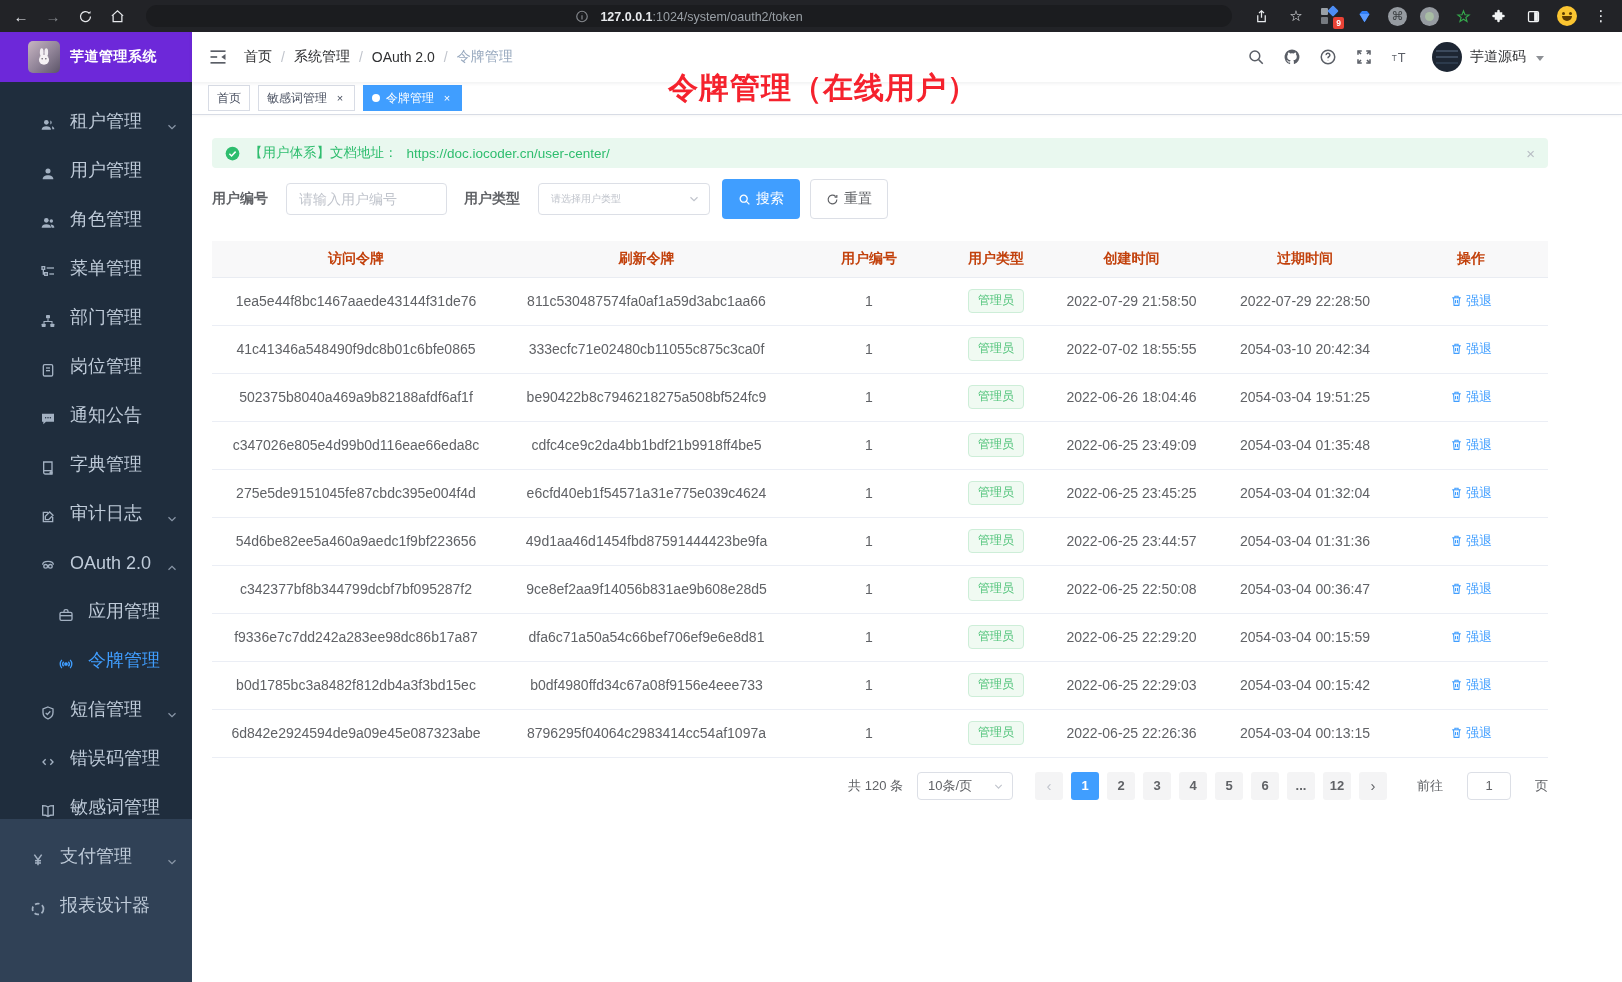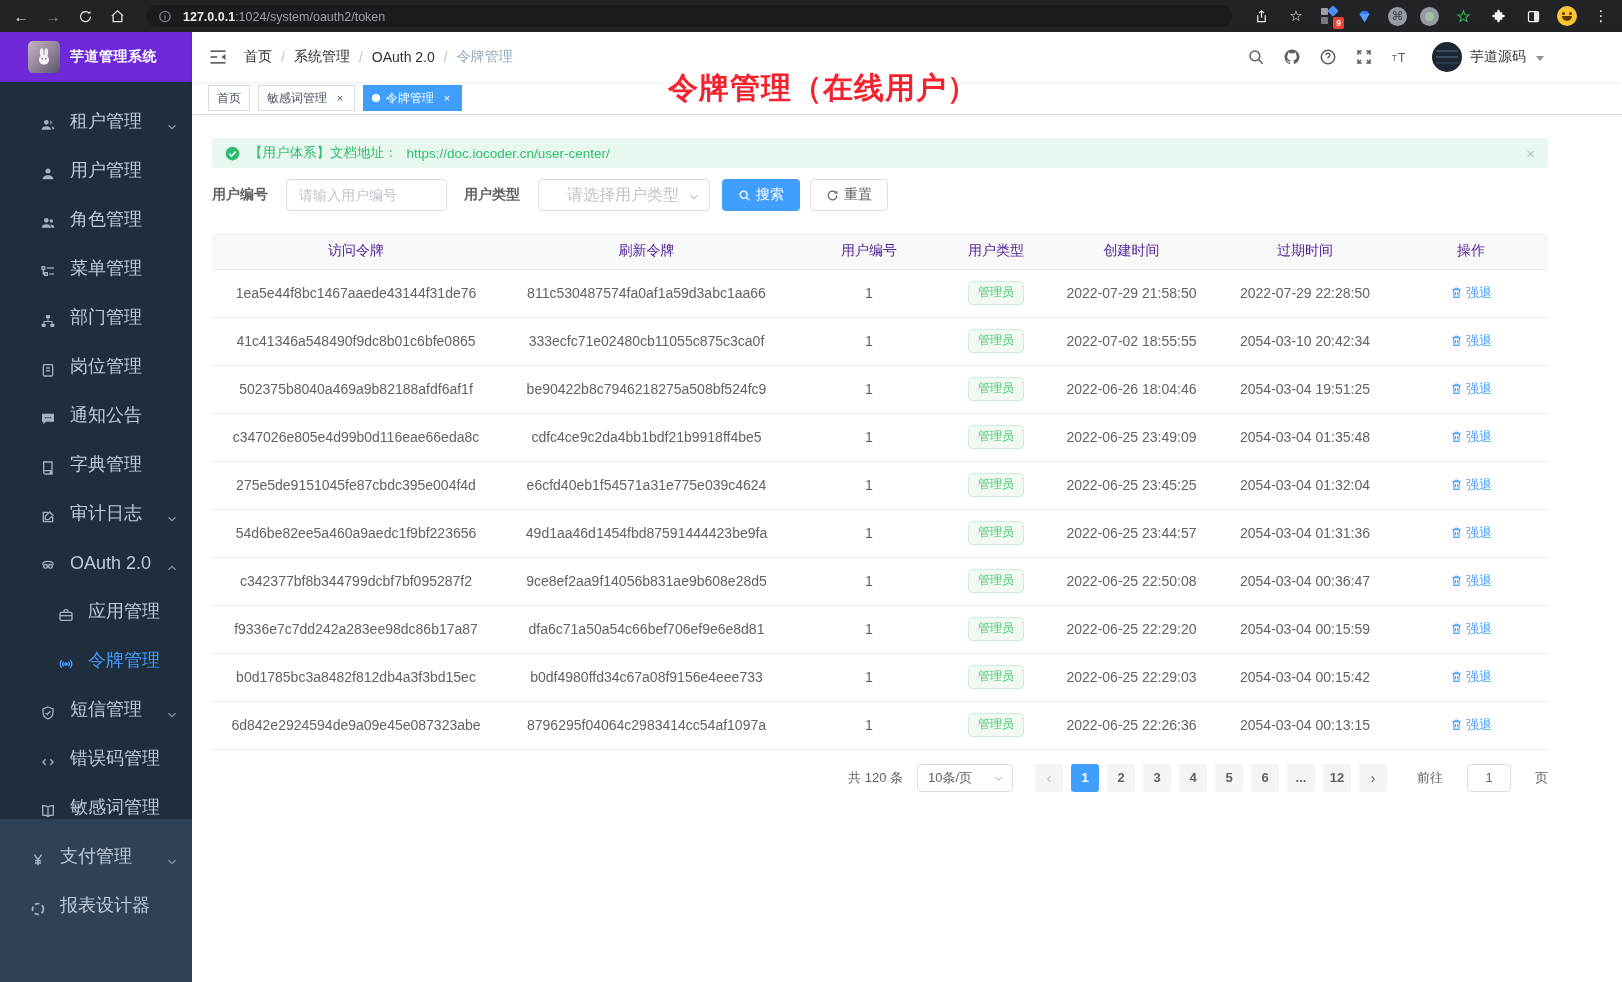--- a/index.html
+++ b/index.html
@@ -3,21 +3,21 @@
 <meta charset="utf-8">
 <style>
   * { box-sizing: border-box; margin: 0; padding: 0; }
   html,body { width:1622px; height:982px; overflow:hidden; font-family:"Liberation Sans","DejaVu Sans",sans-serif; background:#fff; }
 
   
   .browser-bar { height:32px; background:#222327; display:flex; align-items:center; padding:0 10px; gap:10px; }
   .b-ico { width:22px; height:22px; display:flex; align-items:center; justify-content:center; color:#e8eaed; font-size:15px; flex:0 0 auto; }
   .b-ico.dim { color:#84878c; }
   .b-ico svg { width:15px; height:15px; }
-  .url-pill { flex:1; height:22px; background:#1b1c1f; border-radius:12px; display:flex; align-items:center; padding:0 12px; gap:11px; margin:0 8px; min-width:0; }
+  .url-pill { flex:1; height:22px; background:#1b1c1f; border-radius:12px; display:flex; align-items:center; padding:0 12px; gap:11px; margin:0 8px; min-width:0;justify-content:center; }
   .url-pill .host { color:#e8eaed; font-size:12.5px; font-weight:700; }
   .url-pill .rest { color:#9aa0a6; font-size:12.5px; }
   .b-right { display:flex; align-items:center; gap:13px; }
   .ext-wrap { position:relative; width:20px; height:20px; }
   .ext-sq1,.ext-sq2 { position:absolute; width:7px; height:7px; background:#9aa0a6; border-radius:1px; }
   .ext-sq1{ left:1px; top:2px; } .ext-sq2{ left:1px; top:11px; opacity:.7;}
   .ext-dia { position:absolute; left:9px; top:1px; width:8px; height:8px; background:#4d8df5; transform:rotate(45deg); border-radius:1px; }
   .ext-badge { position:absolute; right:-4px; bottom:-3px; background:#e94235; color:#fff; font-size:8.5px; line-height:10px; padding:1px 3px; border-radius:2px; font-weight:700; }
   .circ { width:19px; height:19px; border-radius:50%; background:#969ba1; display:flex; align-items:center; justify-content:center; color:#3c4043; font-size:12px; }
   .circ .dot { width:9px; height:9px; border-radius:50%; background:#a8bda4; }
@@ -79,31 +79,31 @@
   .content { padding:23px 74px 0 20px; }
   .alert { height:30px; background:#e9f8ef; border-radius:4px; display:flex; align-items:center; padding:0 13px; gap:9px; color:#2ebd6e; font-size:13.5px; }
   .alert .check { width:15px; height:15px; flex:0 0 auto; }
   .alert a { color:#2ebd6e; text-decoration:none; }
   .alert .a-close { margin-left:auto; color:#b8bdc4; font-size:15px; cursor:pointer; line-height:1; }
 
   .filters { margin-top:11px; display:flex; align-items:center; }
   .f-label { font-size:14px; font-weight:700; color:#606266; margin-right:18px; white-space:nowrap; }
   .f-input { width:161px; height:32px; border:1px solid #dcdfe6; border-radius:4px; padding:0 12px; font-size:14px; color:#606266; outline:none; font-family:inherit; }
   .f-input::placeholder { color:#c0c4cc; }
-  .f-select { width:172px; height:32px; border:1px solid #dcdfe6; border-radius:4px; padding:0 9px 0 28px; display:flex; align-items:center; justify-content:space-between; color:#c0c4cc; font-size:16px; cursor:pointer; }
+  .f-select { width:172px; height:32px; border:1px solid #dcdfe6; border-radius:4px; padding:0 9px 0 12px; display:flex; align-items:center; justify-content:space-between; color:#c0c4cc; font-size:10px; cursor:pointer; }
   .f-select .chev { width:12px; height:12px; color:#c0c4cc; }
   .gap1 { width:17px; } .gap3 { width:12px; } .gap4 { width:10px; }
-  .btn { height:32px; border-radius:4px; font-size:14px; display:flex; align-items:center; gap:5px; padding:0 15px; cursor:pointer; border:1px solid transparent; font-family:Liberation Sans, sans-serif; }
+  .btn { height:40px; border-radius:4px; font-size:14px; display:flex; align-items:center; gap:5px; padding:0 15px; cursor:pointer; border:1px solid transparent; font-family:Liberation Sans, sans-serif; }
   .btn svg { width:13px; height:13px; }
   .btn-primary { background:#409eff; color:#fff; }
   .btn-plain { background:#fff; border-color:#dcdfe6; color:#606266; }
 
   
   table.tk { width:100%; margin-top:22px; border-collapse:collapse; table-layout:fixed; font-size:14px; }
-  table.tk th { background:#f8f8f9; color:#4c1d95; font-weight:400; height:36px; text-align:center; border-bottom:1px solid #e9ecf2; }
+  table.tk th { background:#f8f8f9; color:#c2410c; font-weight:700; height:36px; text-align:center; border-bottom:1px solid #e9ecf2; }
   table.tk td { height:48px; text-align:center; color:#606266; border-bottom:1px solid #ebeef5; overflow:hidden; white-space:nowrap; }
   .tag-admin { display:inline-block; padding:3px 9px; font-size:12px; color:#4fc379; background:#f0faf2; border:1px solid #cdeed8; border-radius:4px; line-height:1.3; }
   .act-link { color:#409eff; font-size:13px; display:inline-flex; align-items:center; gap:3px; cursor:pointer; text-decoration:none; }
   .act-link svg { width:13px; height:13px; }
 
   
   .pager { margin-top:14px; display:flex; align-items:center; justify-content:flex-end; font-size:13px; color:#606266; }
   .pg-total { margin-right:14px; }
   .pg-size { width:96px; height:28px; border:1px solid #dcdfe6; border-radius:4px; display:flex; align-items:center; justify-content:space-between; padding:0 8px 0 10px; cursor:pointer; margin-right:18px; }
   .pg-size .chev { width:11px; height:11px; color:#c0c4cc; }

